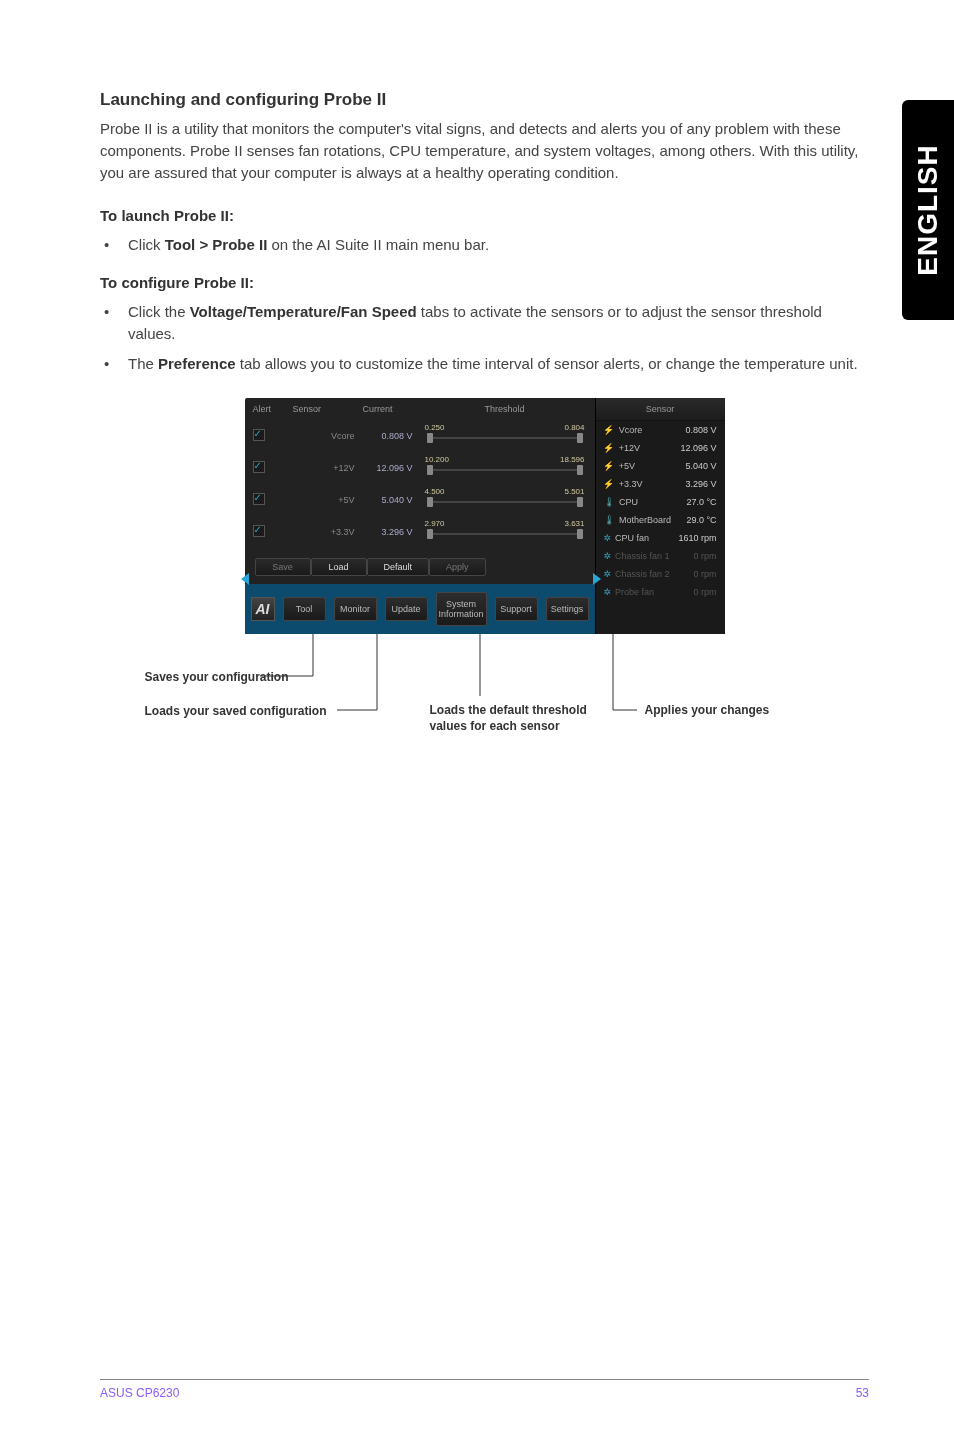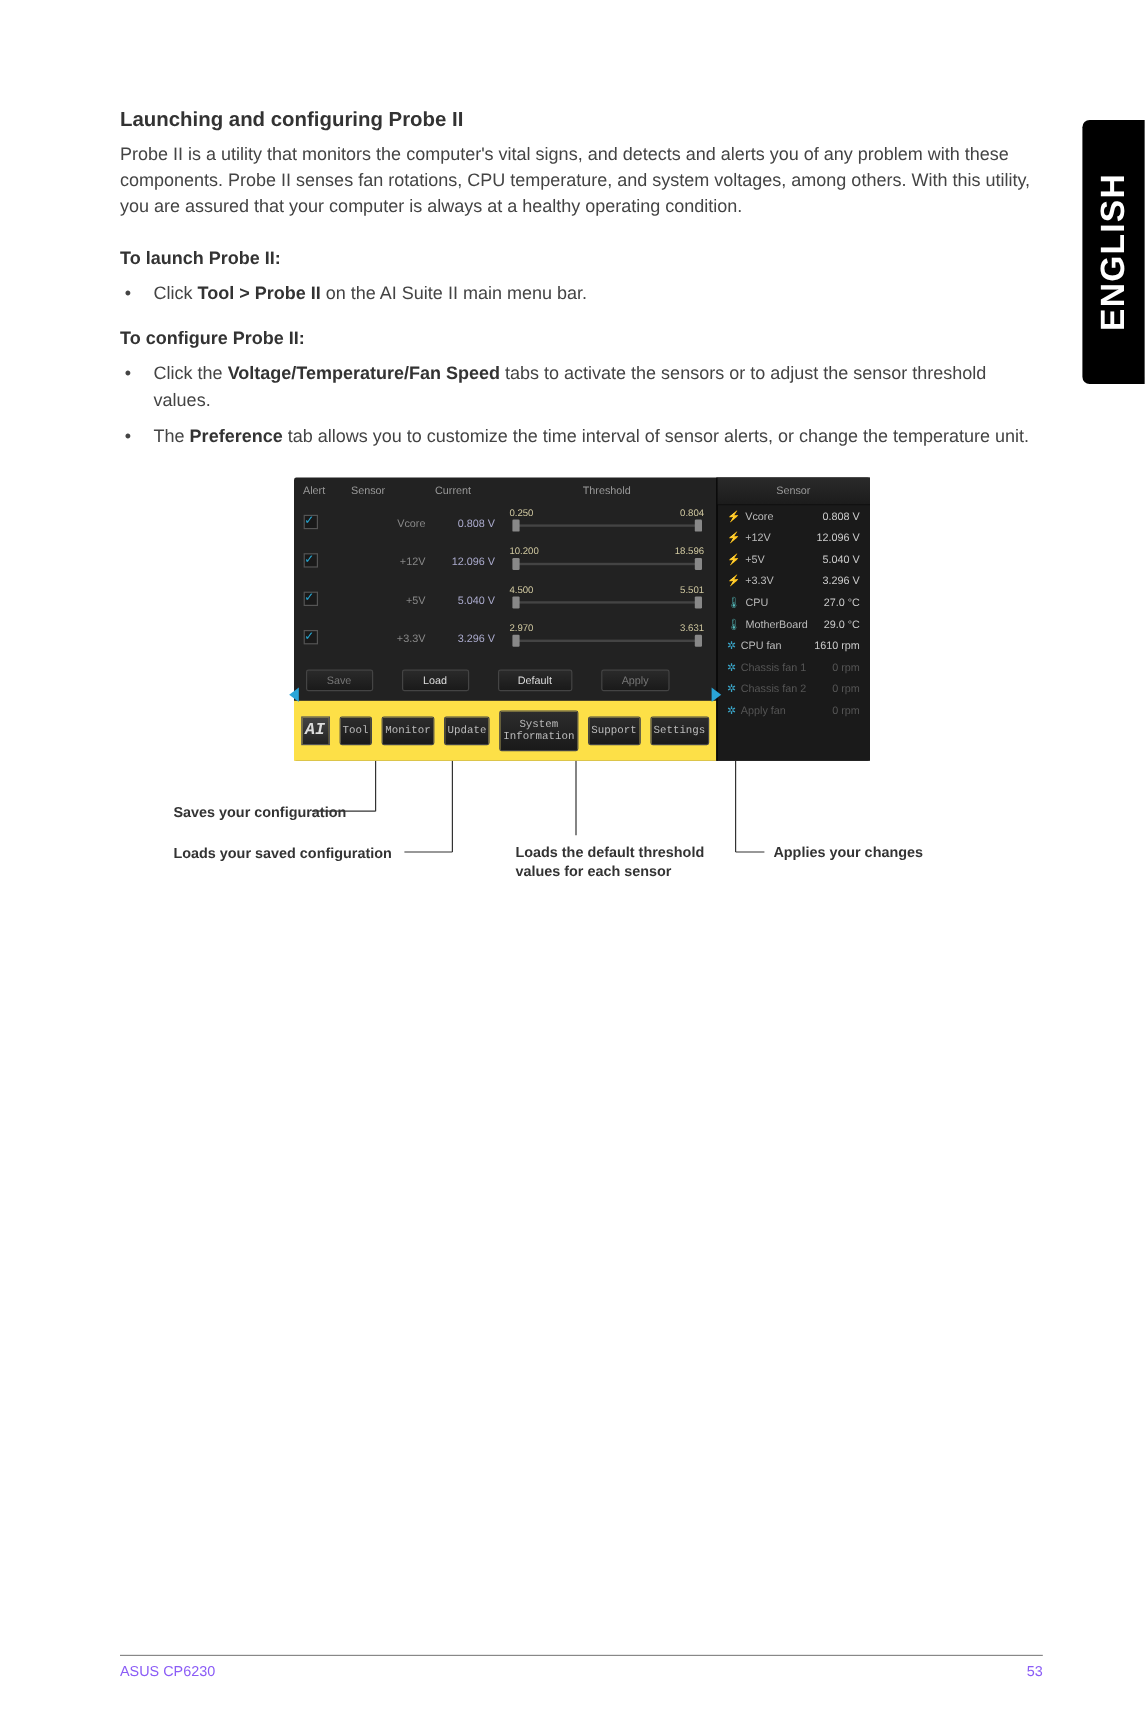--- a/index.html
+++ b/index.html
@@ -39,24 +39,24 @@
   .row-item .sname { width: 70px; font-size: 9px; color: #888; text-align: right; padding-right: 8px; }
   .row-item .cur { width: 60px; font-size: 9px; color: #aac; text-align: right; padding-right: 10px; }
   .row-item .slider { flex: 1; position: relative; height: 22px; }
   .row-item .slider .lo, .row-item .slider .hi { position: absolute; top: -2px; font-size: 8px; color: #d0c8a0; }
   .row-item .slider .lo { left: 2px; }
   .row-item .slider .hi { right: 2px; }
   .row-item .slider .track { position: absolute; left: 6px; right: 6px; top: 12px; height: 2px; background: #444; }
   .row-item .slider .h1, .row-item .slider .h2 { position: absolute; top: 8px; width: 6px; height: 10px; background: #888; border-radius: 1px; }
   .row-item .slider .h1 { left: 4px; }
   .row-item .slider .h2 { right: 4px; }
-  .action-row { display: flex; gap: 24px; padding: 10px 10px 8px; justify-content: flex-start; }
+  .action-row { display: flex; padding: 10px 10px 8px; justify-content: flex-start; }
   .abtn { padding: 3px 16px; font-size: 9px; color: #777; background: linear-gradient(#2a2a2a,#1a1a1a); border: 1px solid #444; border-radius: 2px; text-align: center; min-width: 56px; }
   .abtn.en { color: #ddd; }
-  .bottom-bar { display: flex; gap: 8px; padding: 8px 6px; background: #fde047; align-items: center; font-family: Liberation Mono, monospace; }
+  .bottom-bar { display: flex; gap: 8px; padding: 8px 6px; background: #0c4a6e; align-items: center; }
   .logo-sq { width: 24px; height: 24px; background: linear-gradient(#444,#222); display: flex; align-items: center; justify-content: center; color: #ddd; font-weight: bold; font-style: italic; font-size: 14px; border: 1px solid #555; }
   .bbtn { flex: 1; text-align: center; padding: 6px 2px; font-size: 9px; color: #bbb; background: linear-gradient(#2d2d2d,#1a1a1a); border: 1px solid #444; border-radius: 2px; }
 
   .probe-right { width: 130px; background: #1a1a1a; padding: 0; border-left: 1px solid #000; }
   .right-h { text-align: center; font-size: 9px; color: #999; padding: 6px 0; background: linear-gradient(#2a2a2a,#1c1c1c); border-bottom: 1px solid #111; }
   .rrow { display: flex; justify-content: space-between; align-items: center; padding: 4px 8px; font-size: 9px; }
   .rrow .label { flex: 1; color: #bbb; display: flex; align-items: center; }
   .rrow .val { color: #ccc; }
   .rrow.dim .label, .rrow.dim .val { color: #555; }
   .bolt { color: #e8b84a; }
@@ -246,21 +246,21 @@
               <div class="rrow dim">
                 <div class="label">
                   <span style="color:#3aa5c8">✲</span> 
                   <span style="margin-left:4px">Chassis fan 2</span>
                 </div>
                 <div class="val">0 rpm</div>
               </div>
               <div class="rrow dim">
                 <div class="label">
                   <span style="color:#3aa5c8">✲</span> 
-                  <span style="margin-left:4px">Apply fan</span>
+                  <span style="margin-left:4px">Probe fan</span>
                 </div>
                 <div class="val">0 rpm</div>
               </div>
             </div>
         </div>
       </div>
     </div>
   </div>
 
   <div class="callouts">

